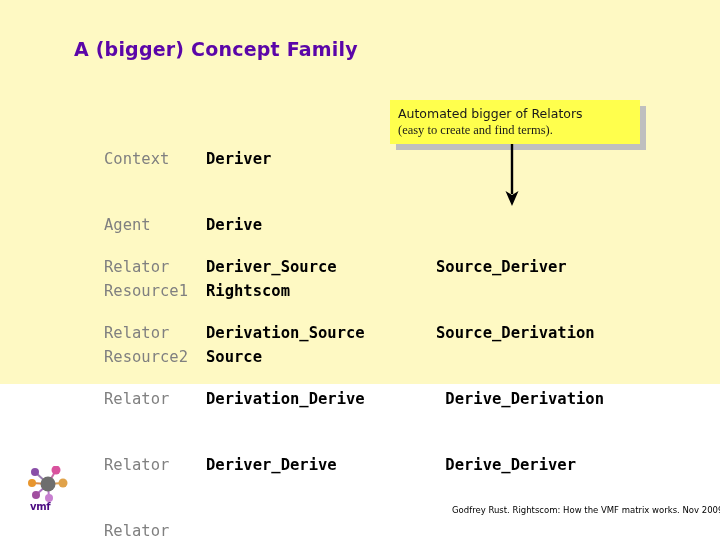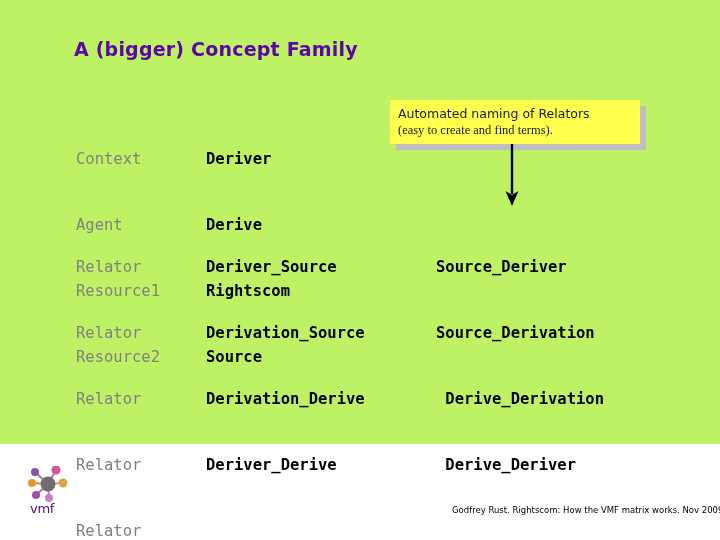--- a/index.html
+++ b/index.html
@@ -12,22 +12,22 @@
     height: 540px;
     position: relative;
     overflow: hidden;
     font-family: "Liberation Sans", sans-serif;
   }
 
   #slide {
     position: absolute;
     left: 0; top: 0;
     width: 720px;
-    height: 444px;
-    background: #bef264;
+    height: 384px;
+    background: #fef9c3;
   }
 
   
   .slide-title {
     position: absolute;
     left: 74px;
     top: 38px;
     font-family: "DejaVu Sans", sans-serif;
     font-size: 19px;
     font-weight: bold;
@@ -39,20 +39,21 @@
   
   .mono {
     font-family: "DejaVu Sans Mono", "Liberation Mono", monospace;
     font-size: 15.5px;
     line-height: 22px;
     white-space: pre;
   }
   .col-label {
     color: #808080;
     font-weight: normal;
+    margin-left: 28px;
   }
   .col-term {
     color: #000000;
     font-weight: bold;
   }
 
   
   #block1-col1 { position: absolute; left: 76px;  top: 104px; }
   #block1-col2 { position: absolute; left: 206px; top: 104px; }
 
@@ -117,22 +118,22 @@
     position: absolute;
     left: 0; top: 0;
     width: 44px;
     height: 36px;
   }
   #logo-text {
     position: absolute;
     left: 4px;
     top: 35px;
     font-family: "DejaVu Sans", sans-serif;
-    font-size: 13px;
-    font-weight: normal;
+    font-size: 10px;
+    font-weight: bold;
     color: #4B0B82;
     letter-spacing: -0.3px;
   }
 
   
   #footer-credit {
     position: absolute;
     left: 452px;
     top: 505px;
     font-family: "DejaVu Sans", sans-serif;
@@ -158,21 +159,21 @@
   <div id="block1-col2" class="mono col-term">
     <div>Deriver</div>
     <div>Derive</div>
     <div>Rightscom</div>
     <div>Source</div>
   </div>
 
   <div id="callout-wrap">
     <div id="callout-shadow"></div>
     <div id="callout-box">
-      <div class="callout-line" id="callout-line1">Automated naming of Relators</div>
+      <div class="callout-line" id="callout-line1">Automated bigger of Relators</div>
       <div class="callout-line" id="callout-line2">(easy to create and find terms).</div>
     </div>
   </div>
 
   <svg id="callout-arrow" viewBox="0 0 50 64">
     <line x1="24" y1="0" x2="24" y2="50" stroke="#000000" stroke-width="2.4"></line>
     <polygon points="24,62 17.5,47 24,51 30.5,47" fill="#000000"></polygon>
   </svg>
 
   <div id="block2-col1" class="mono col-label">

